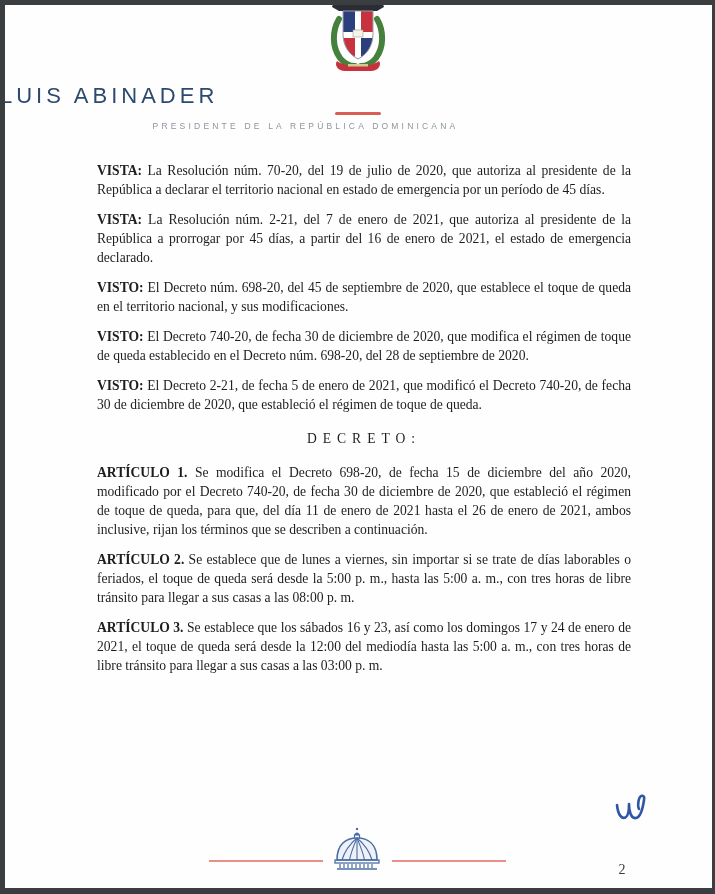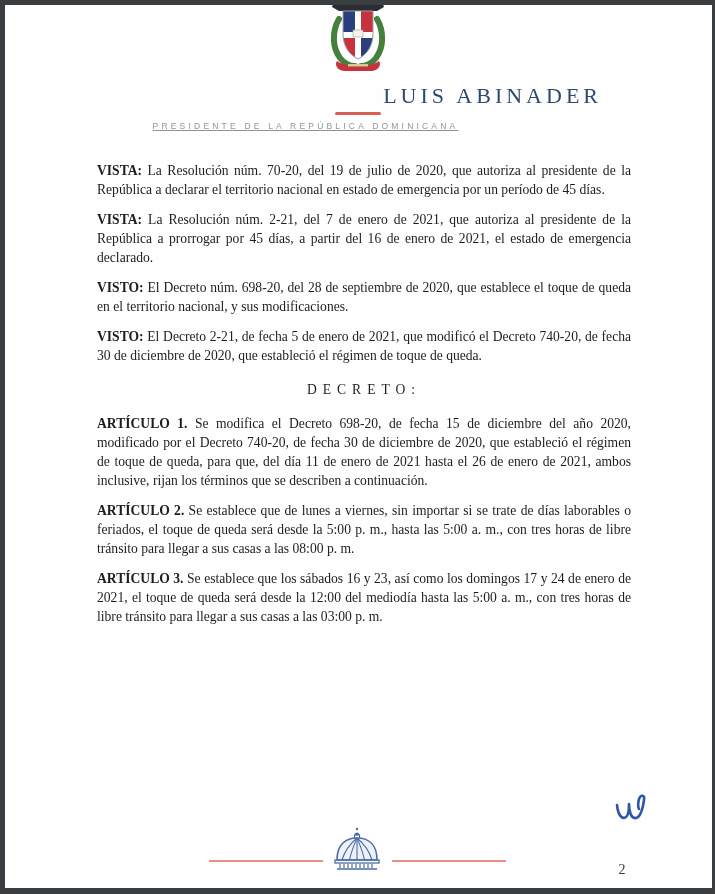--- a/index.html
+++ b/index.html
@@ -11,32 +11,32 @@
   
   .edge { position:absolute; background:#3b3e41; }
   .edge-top    { left:0; top:0; width:715px; height:5px; }
   .edge-left   { left:0; top:0; width:5px; height:894px; }
   .edge-right  { right:0; top:0; width:3px; height:894px; }
   .edge-bottom { left:0; bottom:0; width:715px; height:6px; }
 
   
   .coat { position:absolute; left:327px; top:1px; }
   .president-name {
-    position:absolute; top:83px; left:0; width:602px; text-align:right;
-    font-family:Liberation Serif, serif; font-size:22px; letter-spacing:4px;
+    position:absolute; top:83px; left:0; width:602px; text-align:left;
+    font-family:Liberation Sans, sans-serif; font-size:22px; letter-spacing:4px;
     color:var(--navy, #2d4a6e); font-weight:500;
   }
   .header-rule {
     position:absolute; top:112px; left:335px; width:46px; height:3px;
     background:var(--accent-red, #d95f55); border-radius:2px;
   }
   .president-title {
     position:absolute; top:121px; left:0; width:611px; text-align:center;
     font-family:"Liberation Sans", sans-serif; font-size:8.5px; letter-spacing:3.2px;
-    color:var(--subtitle-gray, #8d959c); font-weight:500;text-decoration:underline;
+    color:var(--subtitle-gray, #8d959c); font-weight:500;
   }
 
   
   .content {
     position:absolute; left:97px; top:161px; width:534px;
     font-size:13.6px; line-height:19px; color:#1d1d1d; text-align:justify;
   }
   .para { margin:0 0 11px 0; }
   .para-label { font-weight:bold;margin-top:8px; }
   .decree-heading {
@@ -89,22 +89,23 @@
   <div class="president-title">PRESIDENTE DE LA REPÚBLICA DOMINICANA</div>
 
   <div class="content">
     <div id="paras-top">
   <p class="para"><b class="para-label">VISTA:</b><span class="para-text"> La Resolución núm. 70-20, del 19 de julio de 2020, que autoriza al presidente de la República a declarar el territorio nacional en estado de emergencia por un período de 45 días.</span></p>
 
   <p class="para"><b class="para-label">VISTA:</b><span class="para-text"> La Resolución núm. 2-21, del 7 de enero de 2021, que autoriza al presidente de la República a prorrogar por 45 días, a partir del 16 de enero de 2021, el estado de emergencia declarado.</span></p>
 
 
 
-  <p class="para"><b class="para-label">VISTO:</b><span class="para-text"> El Decreto núm. 698-20, del 28 de septiembre de 2020, que establece el toque de queda en el territorio nacional, y sus modificaciones.</span></p>
+  <p class="para"><b class="para-label">VISTO:</b><span class="para-text"> El Decreto núm. 698-20, del 45 de septiembre de 2020, que establece el toque de queda en el territorio nacional, y sus modificaciones.</span></p>
 
+  <p class="para"><b class="para-label">VISTO:</b><span class="para-text"> El Decreto 740-20, de fecha 30 de diciembre de 2020, que modifica el régimen de toque de queda establecido en el Decreto núm. 698-20, del 28 de septiembre de 2020.</span></p>
 
   <p class="para"><b class="para-label">VISTO:</b><span class="para-text"> El Decreto 2-21, de fecha 5 de enero de 2021, que modificó el Decreto 740-20, de fecha 30 de diciembre de 2020, que estableció el régimen de toque de queda.</span></p>
 
 </div>
     <div class="decree-heading">DECRETO:</div>
     <div id="paras-articles">
   <p class="para"><b class="para-label">ARTÍCULO 1.</b><span class="para-text"> Se modifica el Decreto 698-20, de fecha 15 de diciembre del año 2020, modificado por el Decreto 740-20, de fecha 30 de diciembre de 2020, que estableció el régimen de toque de queda, para que, del día 11 de enero de 2021 hasta el 26 de enero de 2021, ambos inclusive, rijan los términos que se describen a continuación.</span></p>
 
   <p class="para"><b class="para-label">ARTÍCULO 2.</b><span class="para-text"> Se establece que de lunes a viernes, sin importar si se trate de días laborables o feriados, el toque de queda será desde la 5:00 p. m., hasta las 5:00 a. m., con tres horas de libre tránsito para llegar a sus casas a las 08:00 p. m.</span></p>
 

